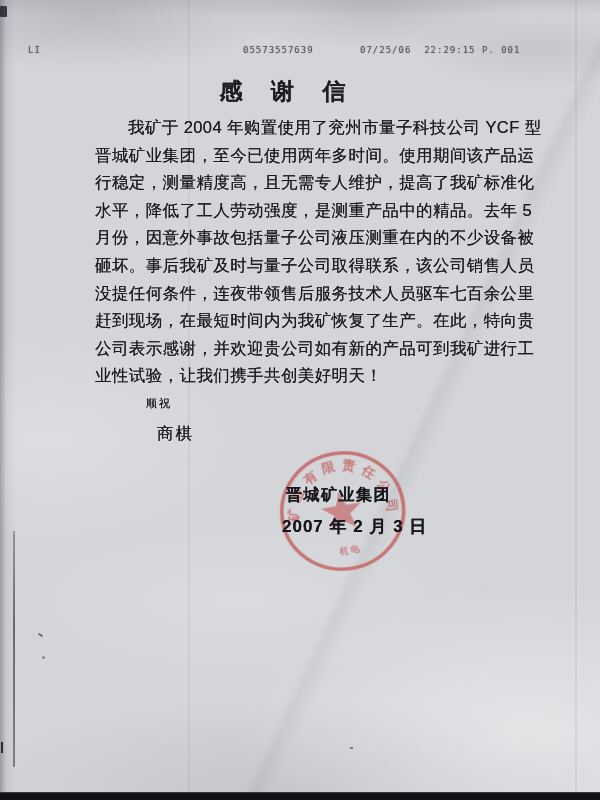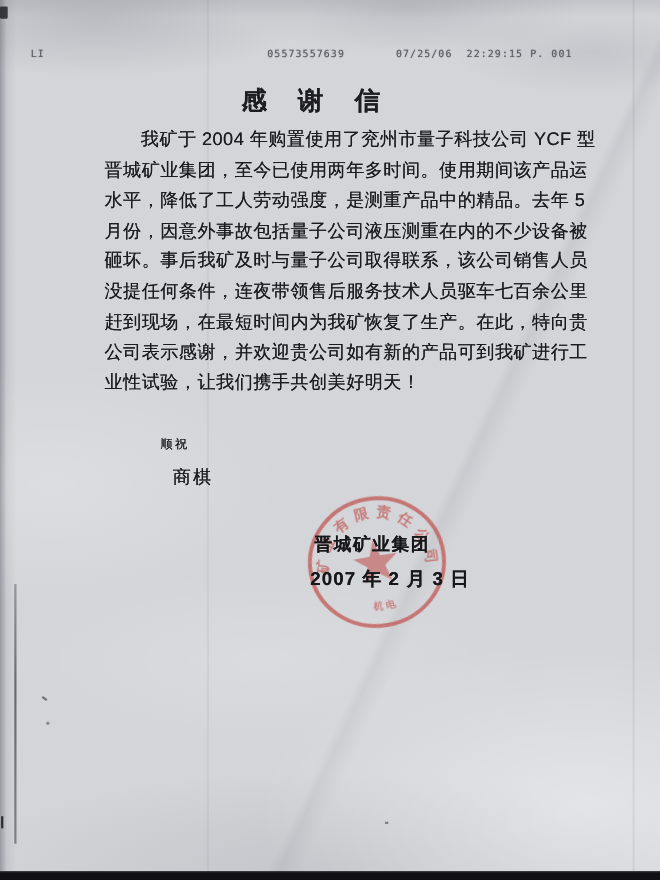--- a/index.html
+++ b/index.html
@@ -70,20 +70,21 @@
 
   <div class="fax fax-left">LI</div>
   <div class="fax fax-center">05573557639</div>
   <div class="fax fax-right">07/25/06  22:29:15 P. 001</div>
 
   <div class="title">感 谢 信</div>
 
   <div class="body-block">
     <div class="bline indent">我矿于 2004 年购置使用了兖州市量子科技公司 YCF 型</div>
     <div class="bline">晋城矿业集团，至今已使用两年多时间。使用期间该产品运</div>
+    <div class="bline">行稳定，测量精度高，且无需专人维护，提高了我矿标准化</div>
     <div class="bline">水平，降低了工人劳动强度，是测重产品中的精品。去年 5</div>
     <div class="bline">月份，因意外事故包括量子公司液压测重在内的不少设备被</div>
     <div class="bline">砸坏。事后我矿及时与量子公司取得联系，该公司销售人员</div>
     <div class="bline">没提任何条件，连夜带领售后服务技术人员驱车七百余公里</div>
     <div class="bline">赶到现场，在最短时间内为我矿恢复了生产。在此，特向贵</div>
     <div class="bline">公司表示感谢，并欢迎贵公司如有新的产品可到我矿进行工</div>
     <div class="bline">业性试验，让我们携手共创美好明天！</div>
   </div>
 
   <div class="closing1">顺祝</div>

